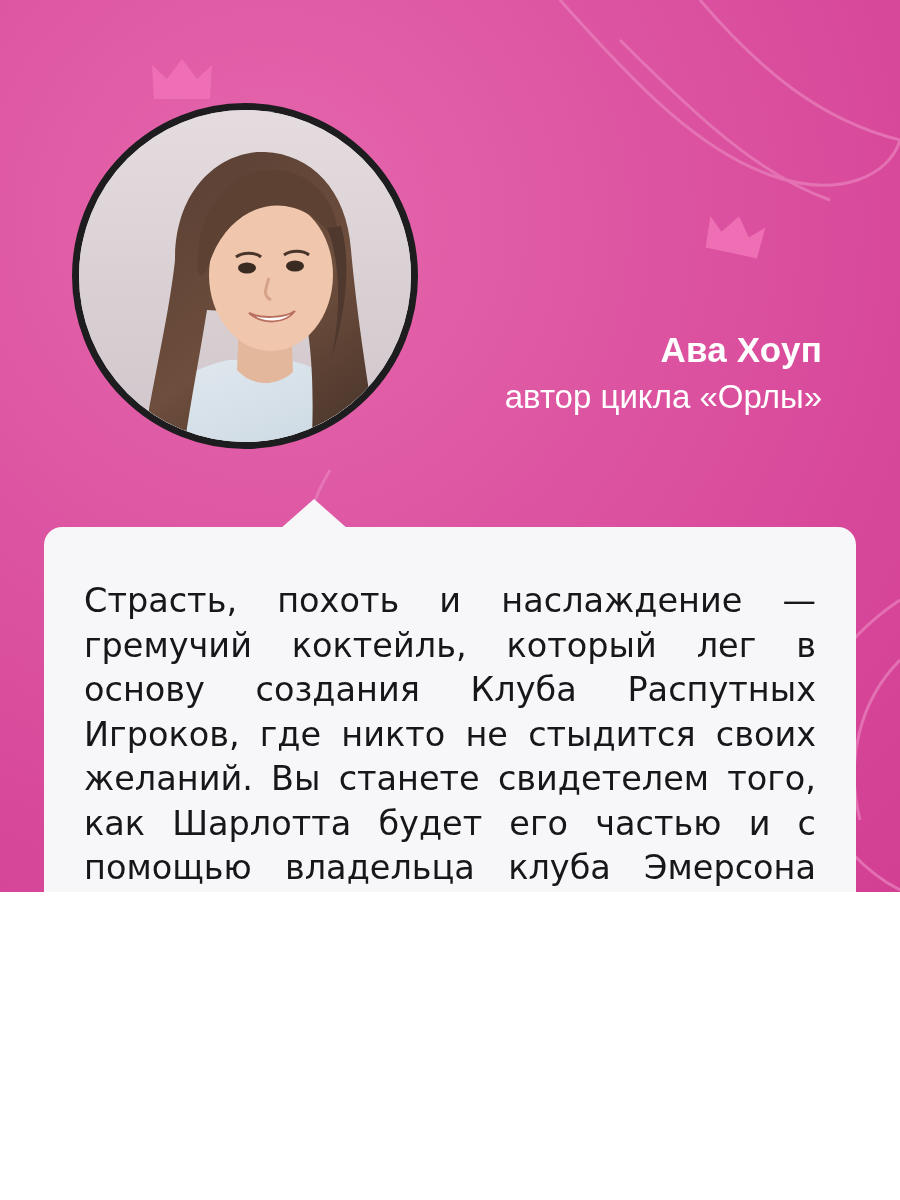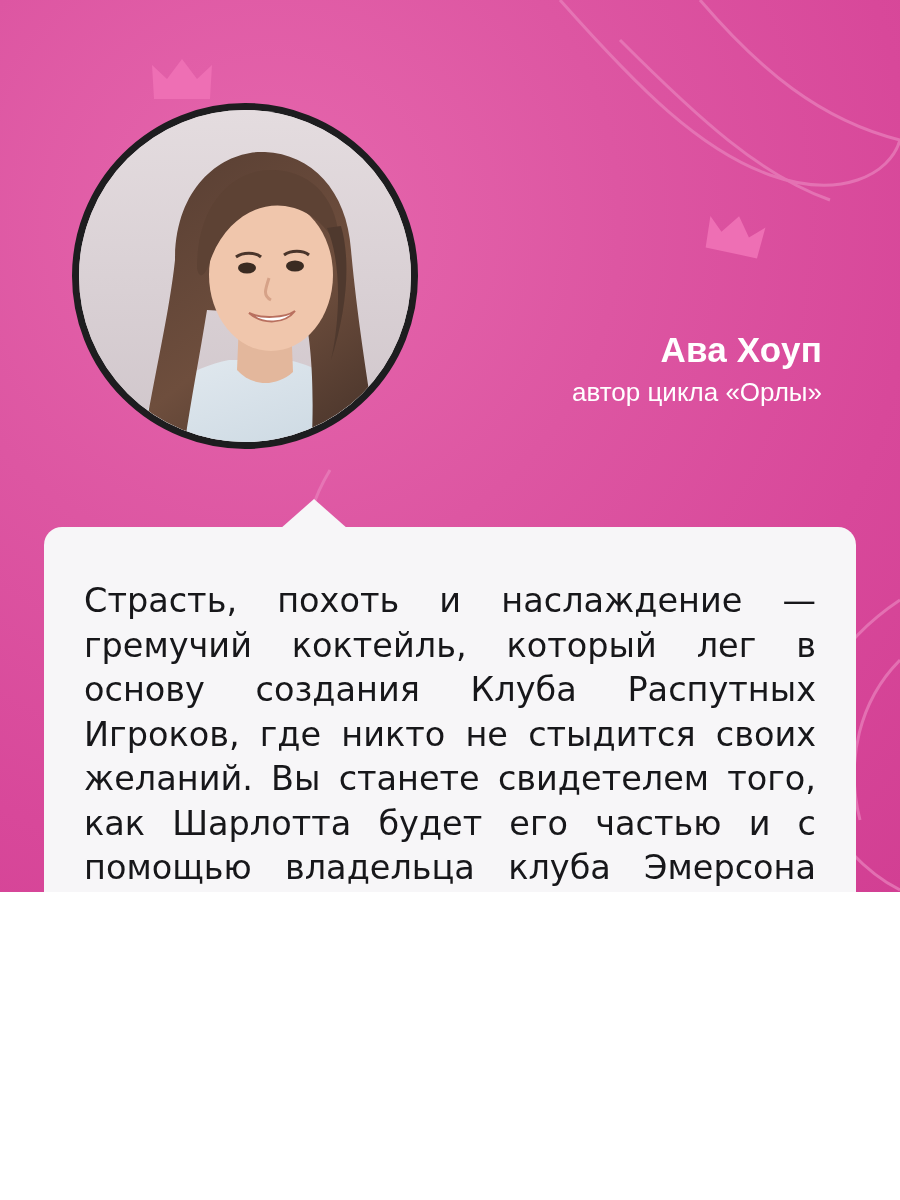--- a/index.html
+++ b/index.html
@@ -65,21 +65,21 @@
     color: #ffffff;
   }
   #author-name {
     font-size: 35px;
     font-weight: bold;
     letter-spacing: 0.2px;
     line-height: 1.15;
     margin: 0;
   }
   #author-role {
-    font-size: 26px;
+    font-size: 33px;
     font-weight: normal;
     line-height: 1.3;
     margin: 6px 0 0 0;
   }
 
   
   #quote-bubble {
     position: absolute;
     left: 44px;
     top: 527px;

